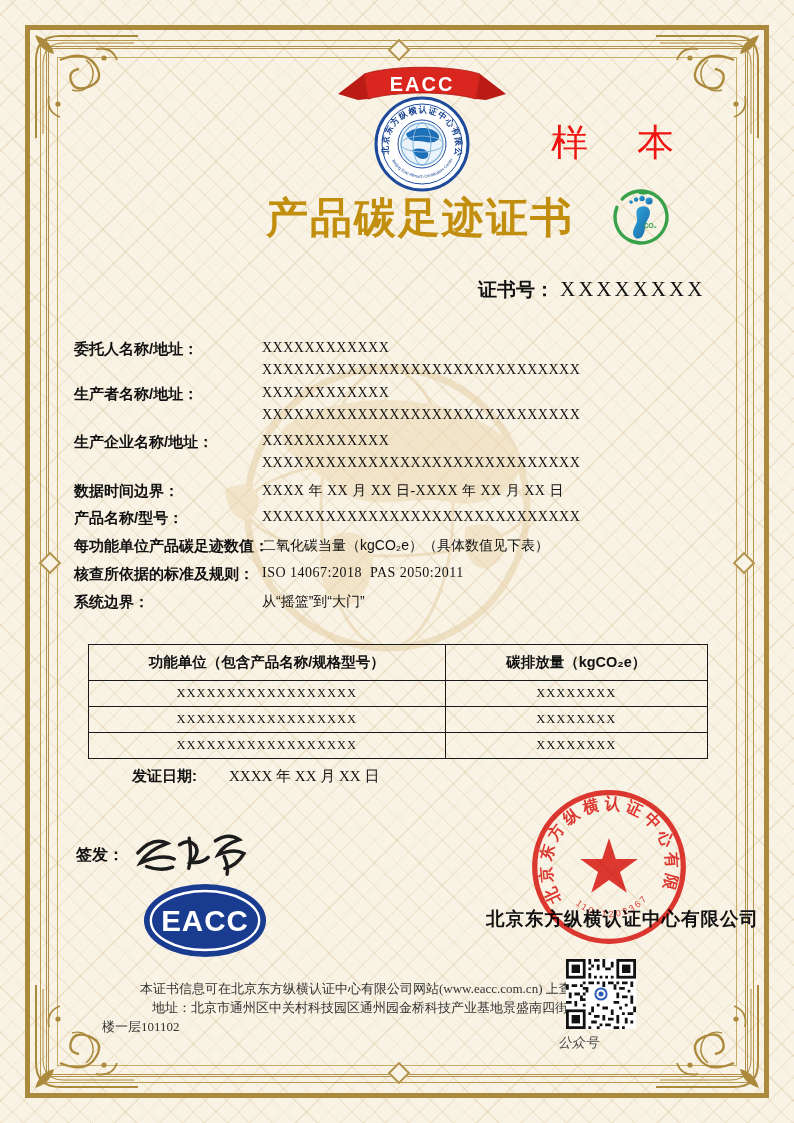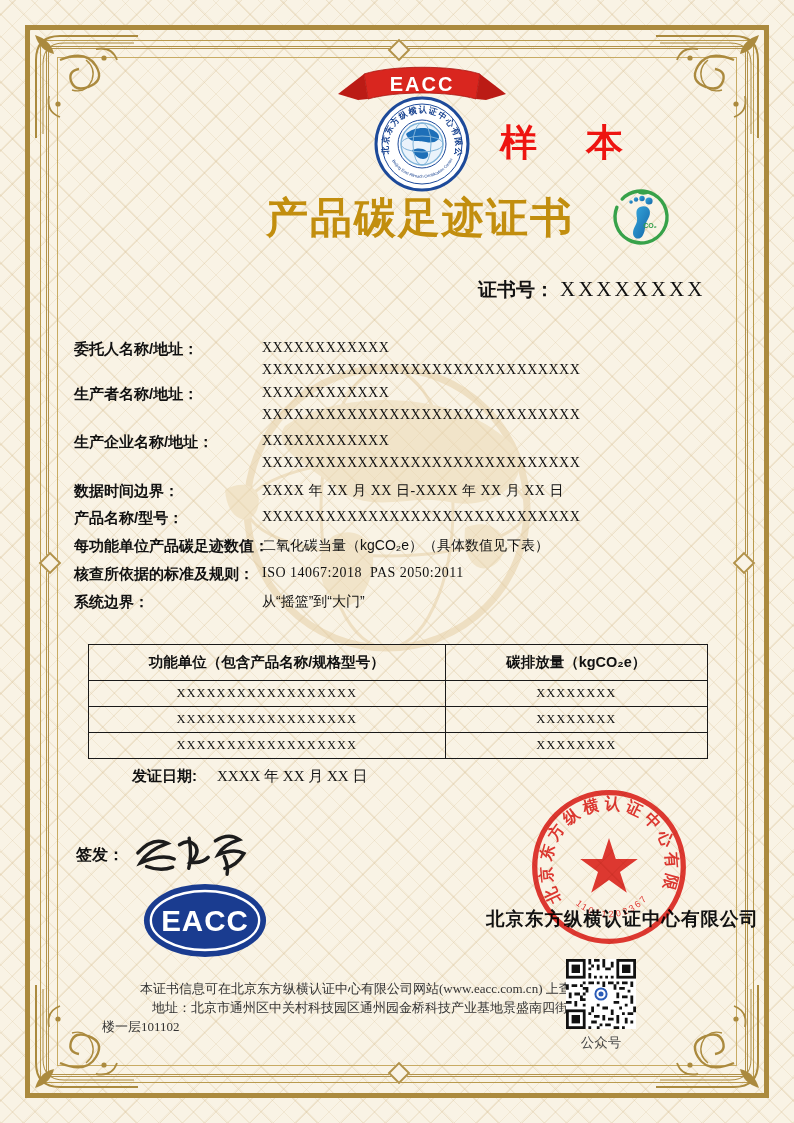--- a/index.html
+++ b/index.html
@@ -24,22 +24,22 @@
   .corner.br{bottom:30px;right:30px;transform:scale(-1,-1);}
   .edge-knot{position:absolute;width:12px;height:12px;border:2px solid #b2924a;background:#f9f3e5;transform:rotate(45deg);pointer-events:none;}
   .edge-knot.t{top:42px;left:391px;}
   .edge-knot.b{bottom:42px;left:391px;}
   .edge-knot.l{left:42px;top:555px;}
   .edge-knot.r{right:42px;top:555px;}
   
   .watermark{position:absolute;left:165px;top:360px;opacity:.55;pointer-events:none;}
   
   .logo{position:absolute;left:332px;top:64px;}
-  .sample{position:absolute;left:500px;top:118px;width:180px;text-align:left;
-    color:#ee1410;font-size:37px;font-weight:bold;letter-spacing:6px;}
+  .sample{position:absolute;left:500px;top:118px;width:180px;text-align:right;
+    color:#ee1410;font-size:37px;font-weight:normal;letter-spacing:6px;}
   .title{position:absolute;left:266px;top:190px;color:#c28e0e;font-size:42px;font-weight:bold;letter-spacing:2px;}
   .fp-icon{position:absolute;left:610px;top:186px;}
   .certno{position:absolute;left:478px;top:277px;display:flex;align-items:baseline;}
   .certno .lbl{font-size:19px;font-weight:bold;color:#111;}
   .certno .val{font-size:21px;font-family:"Liberation Serif",serif;letter-spacing:3px;color:#111;margin-left:6px;}
   .statement{position:absolute;left:74px;top:309px;width:656px;font-size:14.6px;font-weight:bold;color:#111;}
   
   .field{position:absolute;left:74px;width:660px;}
   .field .flabel{position:absolute;left:0;top:0;font-size:15px;font-weight:bold;color:#111;white-space:nowrap;}
   .field .fval{position:absolute;left:188px;top:0;font-size:14px;color:#111;
@@ -50,31 +50,31 @@
   .intro{position:absolute;left:74px;top:618px;font-size:15px;font-weight:bold;color:#111;}
   
   .ctable{position:absolute;left:88px;top:644px;width:620px;border-collapse:collapse;}
   .ctable th{border:1.5px solid #1a1a1a;height:33px;font-size:14.5px;font-weight:bold;color:#111;text-align:center;}
   .ctable td{border:1.5px solid #1a1a1a;height:23px;font-size:12.5px;color:#111;text-align:center;
     font-family:"Liberation Serif",serif;letter-spacing:1px;}
   .ctable .c1{width:357px;} .ctable .c2{width:263px;}
   
   .issue{position:absolute;left:132px;top:767px;display:flex;align-items:flex-end;}
   .issue .lbl{font-size:15px;font-weight:bold;color:#111;}
-  .issue .val{font-size:15px;font-family:"Liberation Serif",serif;margin-left:20px;white-space:pre;color:#111;}
+  .issue .val{font-size:15px;font-family:"Liberation Serif",serif;margin-left:32px;white-space:pre;color:#111;}
   .sign-label{position:absolute;left:76px;top:845px;font-size:16px;font-weight:bold;color:#111;}
   .signature{position:absolute;left:128px;top:824px;}
   .oval-logo{position:absolute;left:141px;top:882px;}
   .stamp{position:absolute;left:527px;top:785px;opacity:.9;mix-blend-mode:multiply;}
   .company{position:absolute;left:486px;top:906px;font-size:18.5px;font-weight:bold;color:#111;letter-spacing:1px;}
   .f-line{position:absolute;font-size:13px;color:#333;font-family:"Liberation Serif",serif;white-space:nowrap;}
   .f1{left:140px;top:980px;} .f2{left:152px;top:999px;} .f3{left:102px;top:1018px;}
   .qr{position:absolute;left:566px;top:959px;}
-  .qr-label{position:absolute;left:558px;top:1034px;width:86px;text-align:center;font-size:13.5px;color:#444;
-    font-family:"Liberation Serif",serif;}
+  .qr-label{position:absolute;left:558px;top:1034px;width:86px;font-size:13.5px;color:#444;
+    font-family:"Liberation Serif",serif;font-style:italic;}
 </style>
 </head>
 <body>
 
 <div class="page">
 
   <div class="frame-outer"></div>
   <div class="frame-mid"></div>
   <div class="frame-col"></div>
   <div class="frame-inner"></div>

